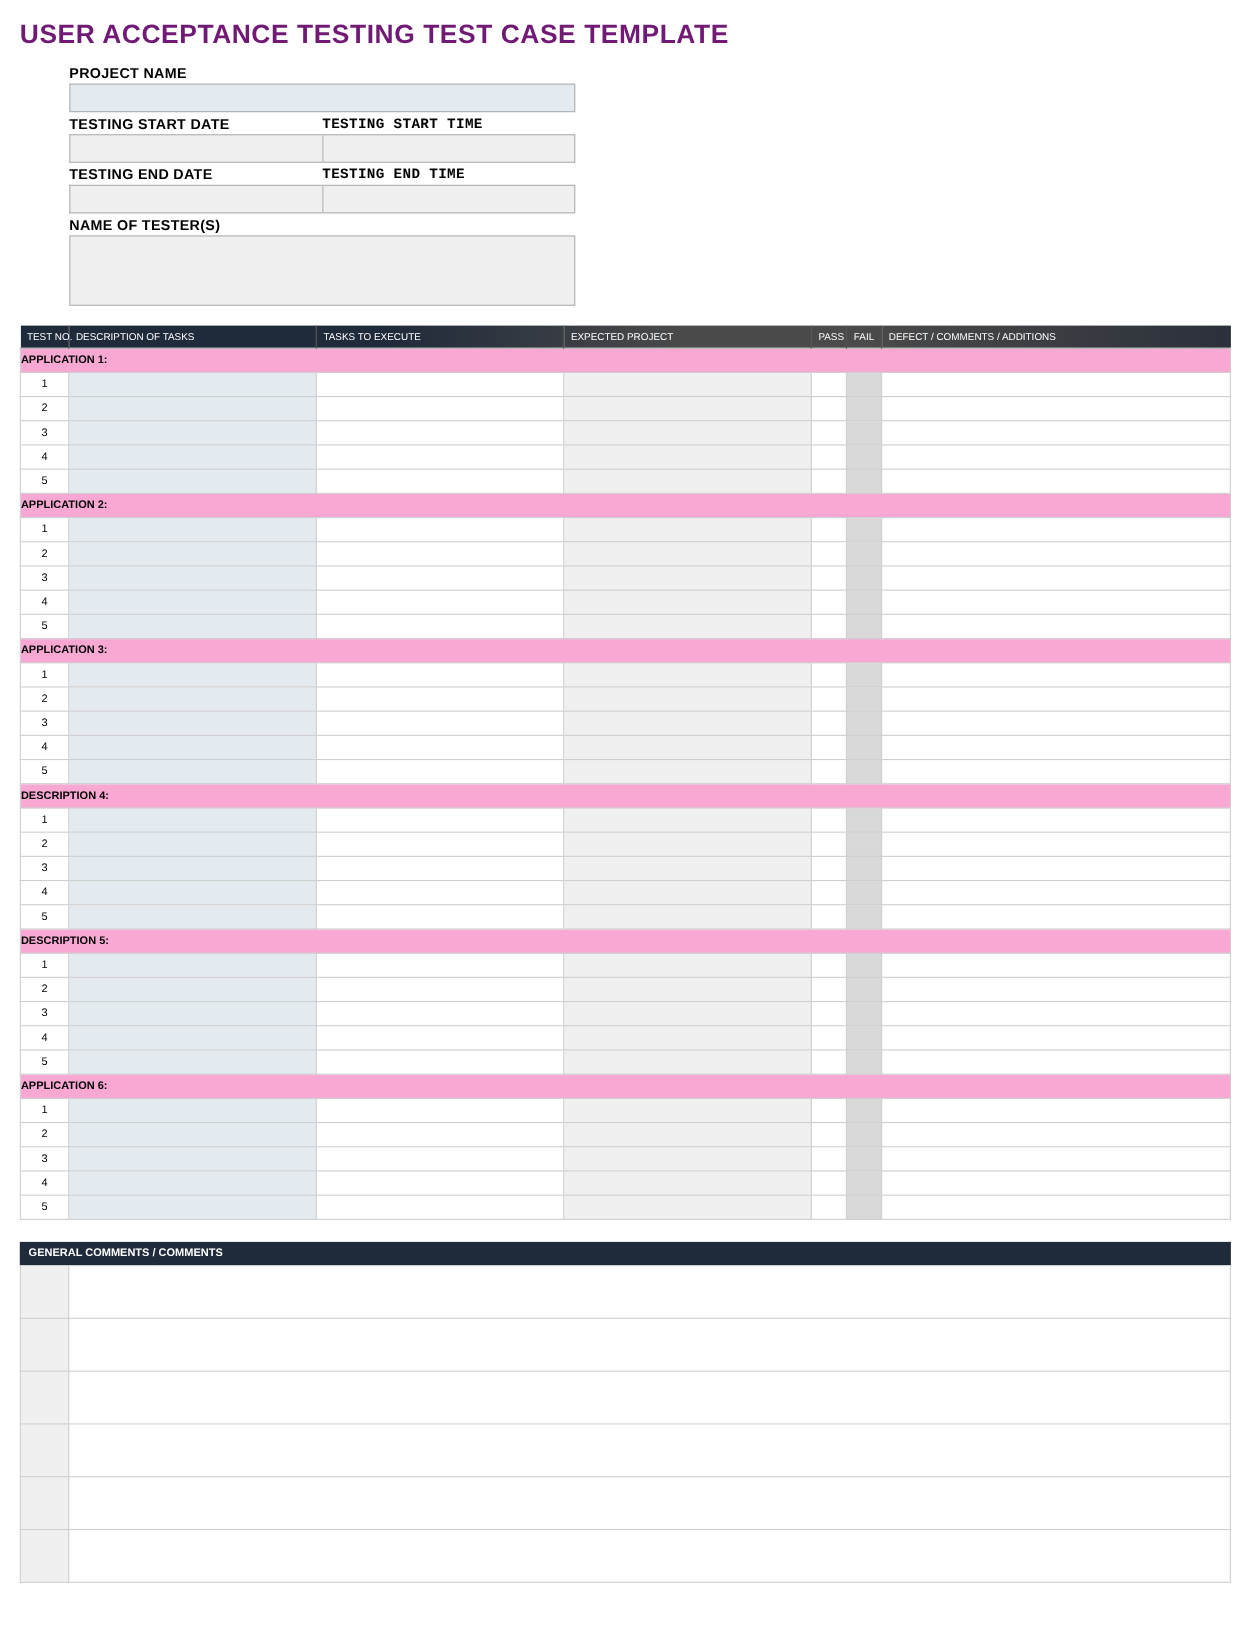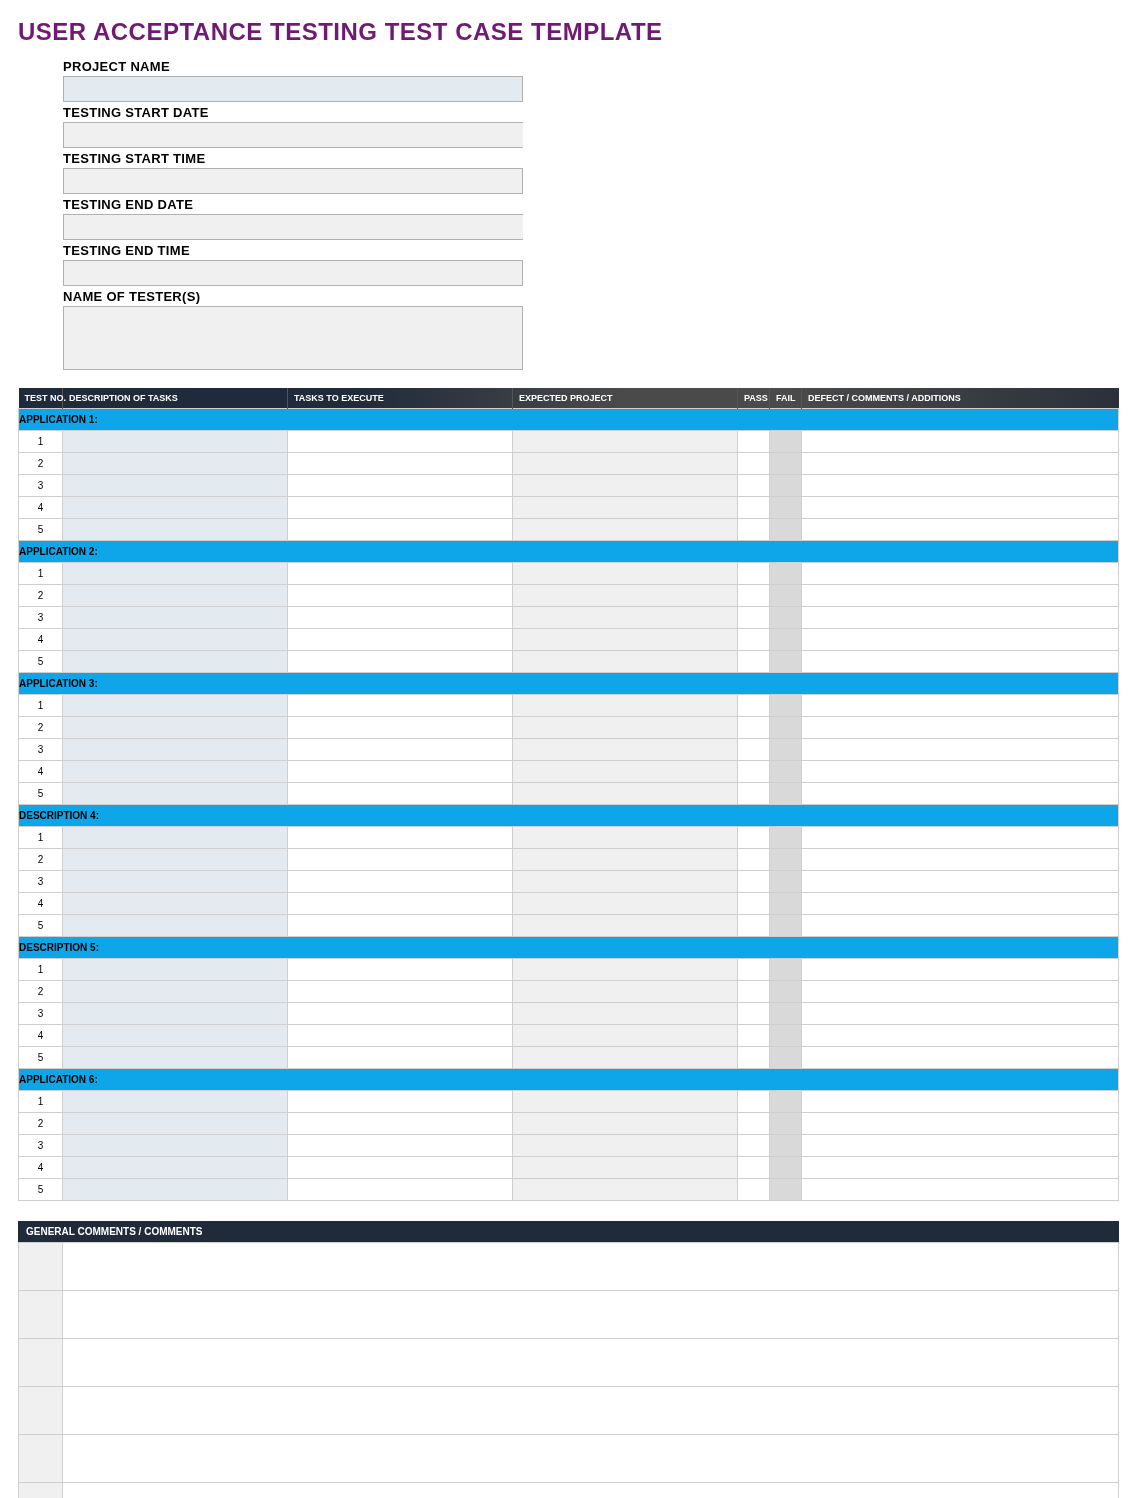--- a/index.html
+++ b/index.html
@@ -24,63 +24,63 @@
     margin-left: 45px;
     width: 460px;
     margin-bottom: 18px;
   }
   .info-label {
     font-size: 13px;
     font-weight: 700;
     letter-spacing: .3px;
     padding: 3px 0 2px 0;
   }
-  .info-row { display:flex;flex-direction:column; }
+  .info-row { display:flex; }
   .info-col { flex:1; }
-  .info-col + .info-col { margin-left: 0; }
+  .info-col + .info-col { margin-left: 0; font-family: Liberation Mono, monospace; }
   .field {
     height: 26px;
     border: 1px solid #b0b0b0;
     background: #f0f0f0;
     padding: 4px 6px;
     font-size: 11px;
   }
   .field.project { background:#e3eaf0; }
   .field.tall { height: 64px; }
   .info-row .info-col:first-child .field { border-right:none; }
 
   
   table.tests {
     width: 100%;
     border-collapse: collapse;
     table-layout: fixed;
   }
   table.tests th {
     font-size: 9px;
-    font-weight: 700;
+    font-weight: 400;
     color: #fff;
     text-align: left;
     padding: 5px 6px;
     border-right: 1px solid #555;
     white-space: nowrap;
   }
   table.tests th.center { text-align:center; }
   table.tests thead tr {
     background: linear-gradient(to right, #1f2a3a 0%, #1f2a3a 30%, #4a4a4a 55%, #4a4a4a 70%, #2b303a 100%);
   }
   table.tests thead th:last-child { border-right:none; }
 
   table.tests td {
     border: 1px solid #cfcfcf;
     padding: 0;
     height: 22px;
     font-size: 10px;
   }
   td.app-header {
-    background: #0ea5e9;
+    background: #f9a8d4;
     font-weight: 700;
     font-size: 10px;
     padding: 4px 8px;
   }
   td.num {
     text-align: center;
     background: #fff;
     width: 44px;
   }
   td.desc  { background:#e3eaf0; }

